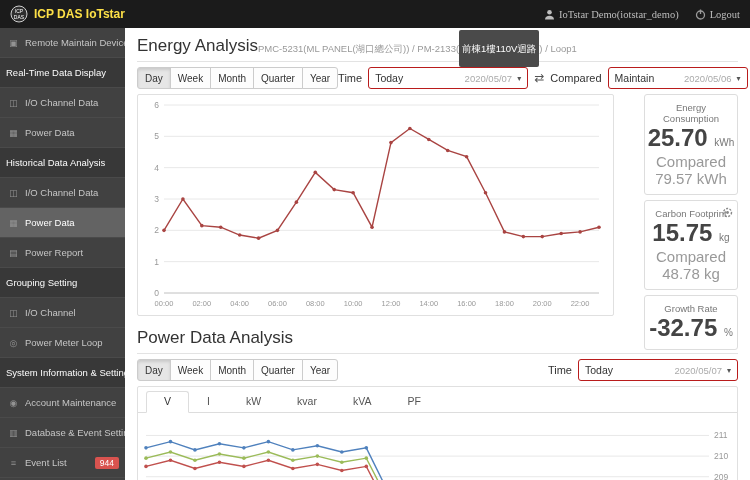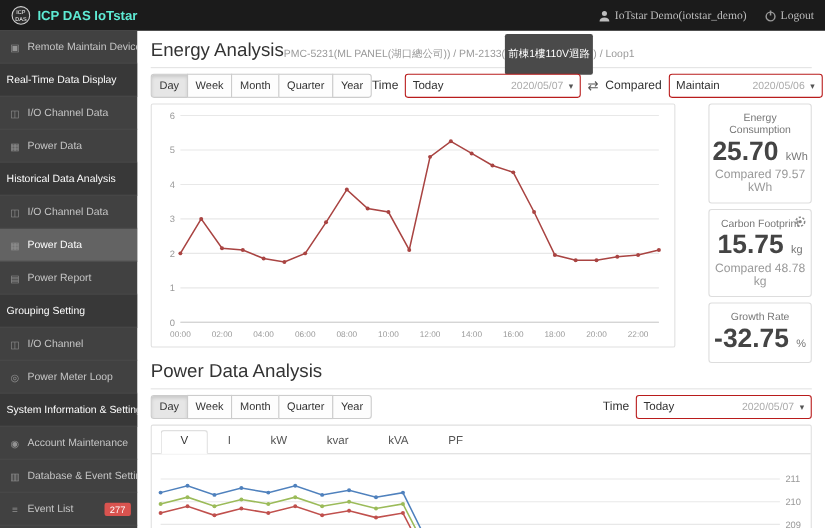--- a/index.html
+++ b/index.html
@@ -2,21 +2,21 @@
 <html><head>
 <meta charset="utf-8">
 <style>
   * { box-sizing: border-box; margin: 0; padding: 0; }
   html,body { width:750px; height:480px; overflow:hidden; font-family:"Liberation Sans", sans-serif; background:#fff; }
   .app { width:750px; height:480px; overflow:hidden; display:flex; flex-direction:column; }
 
   
   .topbar { height:28px; background:#1b1b1b; color:#bdbdbd; display:flex; align-items:center; justify-content:space-between; padding:0 10px; flex:none; }
   .brand { display:flex; align-items:center; gap:6px; }
-  .brand-title { color:#5eead4; font-size:12px; font-weight:bold; }
+  .brand-title { color:#fde047; font-size:12px; font-weight:bold; }
   .topbar-right { display:flex; align-items:center; gap:16px; font-size:10.5px;font-family:Liberation Serif, serif; }
   .tb-link { display:flex; align-items:center; gap:4px; cursor:pointer; color:#bdbdbd; }
 
   
   .body { display:flex; flex:1; overflow:hidden; }
   .sidebar { width:125px; flex:none; background:#414141; color:#c6c6c6; font-size:9.5px; }
   .s-row { height:30px; display:flex; align-items:center; gap:6px; padding:0 6px 0 8px; border-bottom:1px solid #4a4a4a; white-space:nowrap; overflow:hidden; cursor:pointer; }
   .s-row .ic { color:#939393; font-size:9px; width:11px; flex:none; text-align:center; }
   .s-header { background:#383838; color:#fdfdfd; padding-left:6px; cursor:default; }
   .s-active { background:#636363; color:#fff; }
@@ -47,21 +47,21 @@
   .swap { color:#555; font-size:12px; cursor:pointer; }
 
   
   .energy-body { display:flex; gap:8px; height:222px; margin-bottom:6px; }
   .chart-panel { flex:1; border:1px solid #e0e0e0; border-radius:2px; padding:2px; background:#fff; }
   .cards { width:116px; flex:none; display:flex; flex-direction:column; gap:5px; }
   .card { flex:1; border:1px solid #ddd; border-radius:3px; text-align:center; padding:7px 2px; position:relative;margin-left:22px; }
   .card-title { font-size:9.5px; color:#777; }
   .card-value { font-size:24px; font-weight:bold; color:#444; line-height:1.2; }
   .card-unit { font-size:10px; font-weight:normal; color:#777; }
-  .card-compared { font-size:11px; color:#999; }
+  .card-compared { font-size:15px; color:#999; }
   .gear { position:absolute; top:3px; right:4px; cursor:pointer; }
 
   
   .power-panel { border:1px solid #e0e0e0; border-radius:2px; background:#fff; }
   .tabs { display:flex; border-bottom:1px solid #ddd; padding:4px 8px 0; }
   .tab { font-size:10.5px; color:#555; padding:3px 17px 4px; cursor:pointer; border:1px solid transparent; margin-bottom:-1px; line-height:13px; }
   .tab.active { background:#fff; border:1px solid #ddd; border-bottom:1px solid #fff; border-radius:3px 3px 0 0; color:#333; }
   svg text { font-family:"Liberation Sans", sans-serif; }
 </style>
 </head>
@@ -147,21 +147,21 @@
           <span class="ic">◉</span>
           <span>Account Maintenance</span>
         </div>
       <div class="s-row">
           <span class="ic">▥</span>
           <span>Database &amp; Event Setting</span>
         </div>
       <div class="s-row">
           <span class="ic">≡</span>
           <span>Event List</span>
-          <span class="s-badge">277</span>
+          <span class="s-badge">944</span>
         </div>
     </nav>
 
     <main class="main">
 
       <div class="sec-head">
         <h1 class="sec-title">Energy Analysis</h1>
         <div class="crumb"><span>PMC-5231(ML PANEL(湖口總公司)) / PM-2133(</span><span class="hl">前棟1樓110V迴路</span><span>) / Loop1</span></div>
       </div>
 

